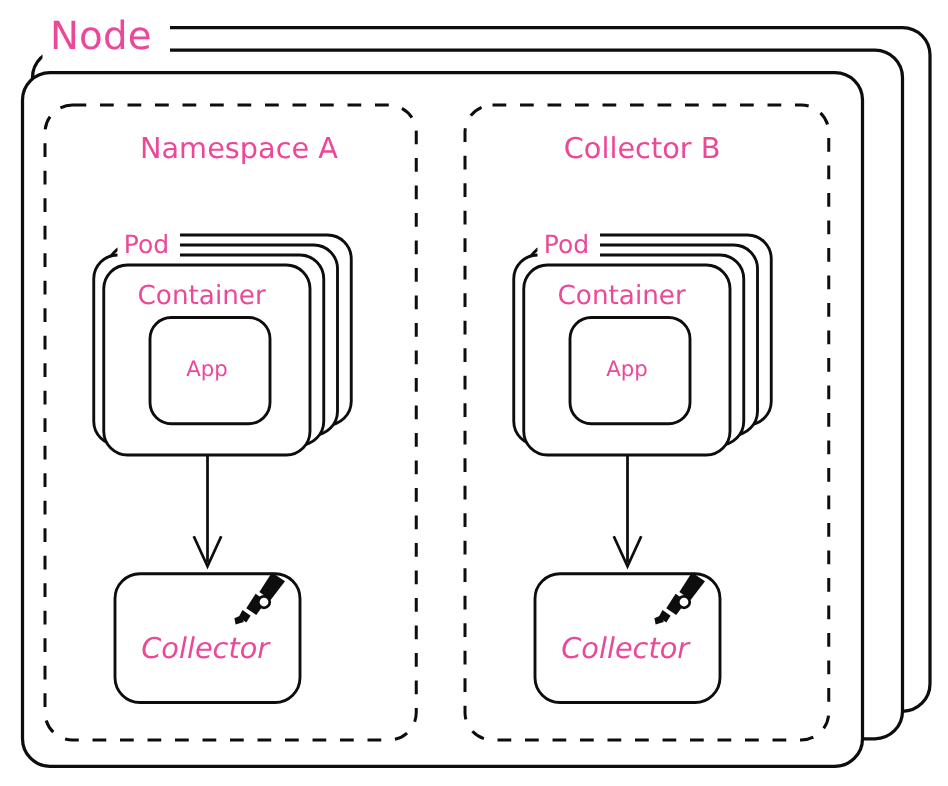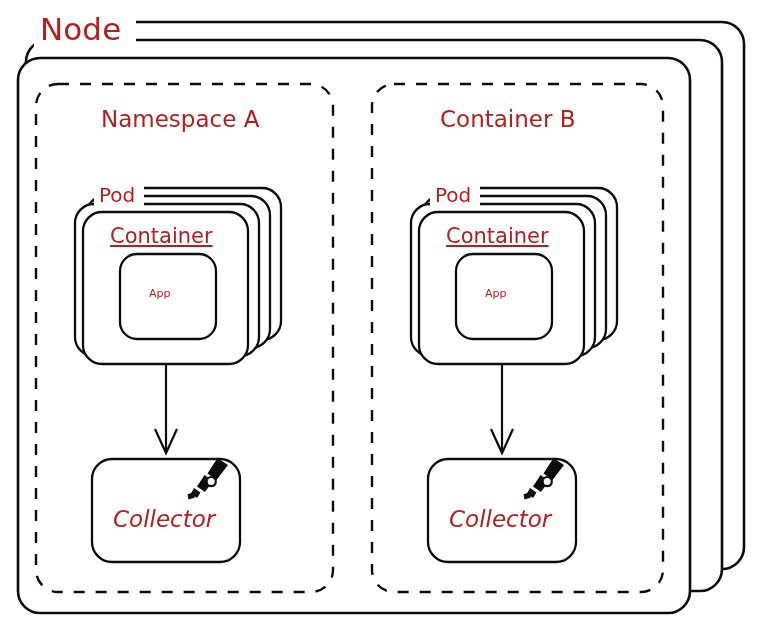--- a/index.html
+++ b/index.html
@@ -48,43 +48,43 @@
   }
   .arrow-head {
     fill: none;
     stroke: #0d0d0d;
     stroke-width: 2.2;
     stroke-linecap: butt;
     stroke-linejoin: miter;
   }
   .lbl {
     position: absolute;
-    color: #b91c1c;
+    color: #ec4899;
     white-space: nowrap;
     line-height: 1;
     font-family: "DejaVu Sans", "Liberation Sans", sans-serif;
   }
   .lbl-node {
     font-size: 31px;
     letter-spacing: 0.1px;
   }
   .lbl-namespace {
     font-size: 23px;
+    margin-left: 11px;
   }
   .lbl-pod {
     font-size: 20px;
     background: #ffffff;
     padding: 0 3px;
   }
   .lbl-container {
     font-size: 21px;
-    text-decoration: underline;
   }
   .lbl-app {
-    font-size: 11px;
+    font-size: 17px;
   }
   .lbl-collector {
     font-size: 23px;
     font-style: italic;
   }
 </style>
 </head>
 <body>
 
 <div id="stage">
@@ -174,21 +174,21 @@
       </g>
       <circle cx="25.2" cy="25.6" r="4.6" fill="#ffffff" stroke="#0d0d0d" stroke-width="2.2"></circle>
     </g>
 
   </svg>
 
   <div class="lbl lbl-node" style="left:40px; top:14px;">Node</div>
 
   <div class="lbl lbl-namespace" style="left:101px; top:108px;">Namespace A</div>
 
-  <div class="lbl lbl-namespace" style="left:440px; top:108px;">Container B</div>
+  <div class="lbl lbl-namespace" style="left:440px; top:108px;">Collector B</div>
 
   <div class="lbl lbl-pod" style="left:96px; top:185px;">Pod</div>
 
   <div class="lbl lbl-pod" style="left:432px; top:185px;">Pod</div>
 
   <div class="lbl lbl-container" style="left:110px; top:226px;">Container</div>
 
   <div class="lbl lbl-container" style="left:446px; top:226px;">Container</div>
 
   <div class="lbl lbl-app" style="left:149px; top:288px;">App</div>

